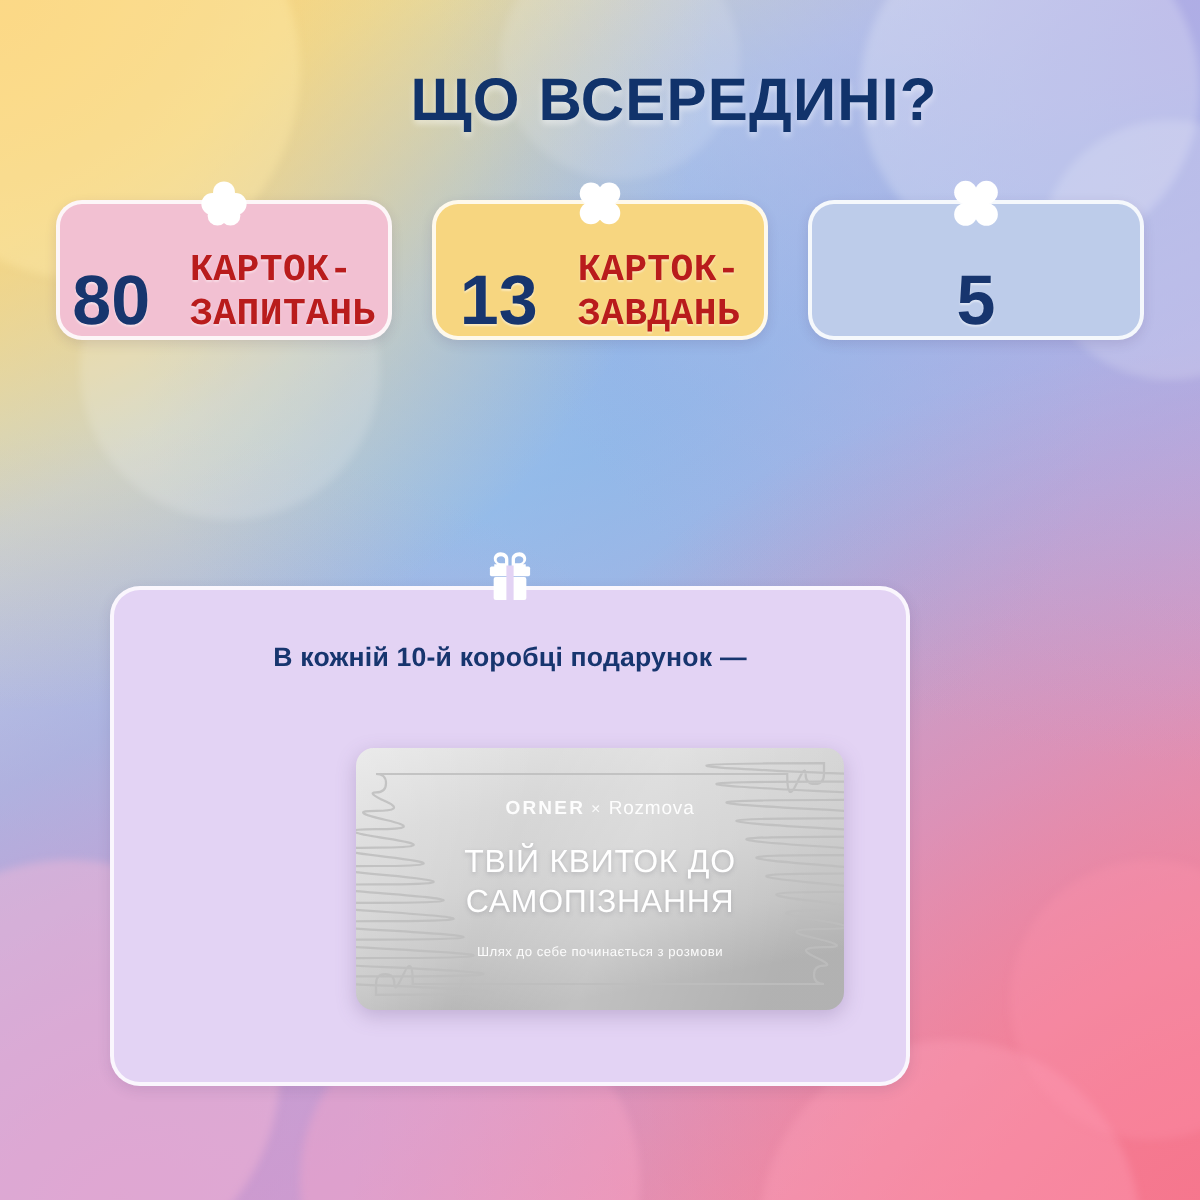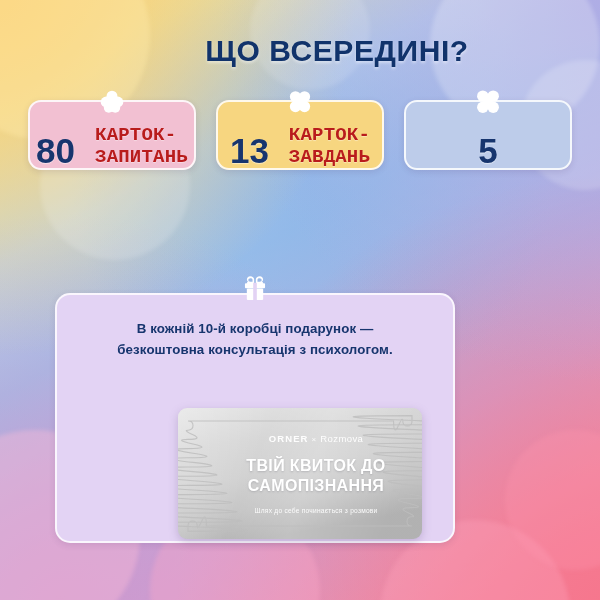--- a/index.html
+++ b/index.html
@@ -146,22 +146,22 @@
   .gift-icon {
     position:absolute;
     top:-22px; left:50%;
     transform:translateX(-50%);
     width:30px; height:30px;
   }
 
   
   .ticket-wrap {
     position:absolute;
-    left:178px; top:408px;
-    width:276px; height:131px;
+    left:178px; top:374px;
+    width:244px; height:131px;
     filter:drop-shadow(0 3px 5px rgba(70,45,100,0.22));
   }
   .ticket-svg { display:block; width:244px; height:131px; }
 
   .ticket-content {
     position:absolute;
     inset:0;
     display:flex;
     flex-direction:column;
     align-items:center;
@@ -174,21 +174,21 @@
     font-weight:bold;
     letter-spacing:1.1px;
     opacity:0.97;
     margin-bottom:12px;
     white-space:nowrap;
   }
   .ticket-brand .x { font-weight:normal; font-size:8px; opacity:0.9; padding:0 3px; }
   .ticket-brand .rozmova { font-weight:normal; letter-spacing:0.4px; }
   .ticket-headline {
     font-size:16px;
-    font-weight:bold;
+    font-weight:normal;
     line-height:1.22;
     letter-spacing:0.35px;
     text-shadow:0 1px 2px rgba(120,120,130,0.35);
   }
   .ticket-sub {
     margin-top:11px;
     font-size:6.6px;
     letter-spacing:0.25px;
     opacity:0.95;
   }
@@ -277,21 +277,20 @@
           <path d="M26.4 4.2c2.6 0 4.4 2 4.4 4.3 0 1.6-.9 2.9-2.2 3.6h1.9v3.1h-9.4V8.6c0-2.5 2.2-4.4 5.3-4.4zm-.5 2.7c-1.5 0-2.6 .9-2.6 2.1v2.5h2.9c1.6 0 2.7-1 2.7-2.3 0-1.3-1.2-2.3-3-2.3z"></path>
           <rect x="6.6" y="13.6" width="26.8" height="6.6" rx="1.2"></rect>
           <rect x="9.1" y="20.6" width="21.8" height="15.4" rx="1.4"></rect>
           <rect x="17.6" y="13.0" width="4.8" height="23.4" fill="#e3d3f4"></rect>
         </g>
       </svg>
     </span>
 
     <div class="gift-text">
       <span>В кожній 10-й коробці подарунок —</span><br>
-      <span>безкоштовна консультація з психологом.</span>
     </div>
   </div>
 
   <div class="ticket-wrap">
     <svg class="ticket-svg" viewBox="0 0 244 131" aria-hidden="true">
       <defs>
         <linearGradient id="tkGrad" x1="0" y1="0" x2="0.35" y2="1">
           <stop offset="0%" stop-color="#e2e2e2"></stop>
           <stop offset="30%" stop-color="#d5d5d5"></stop>
           <stop offset="55%" stop-color="#cfcfcf"></stop>

